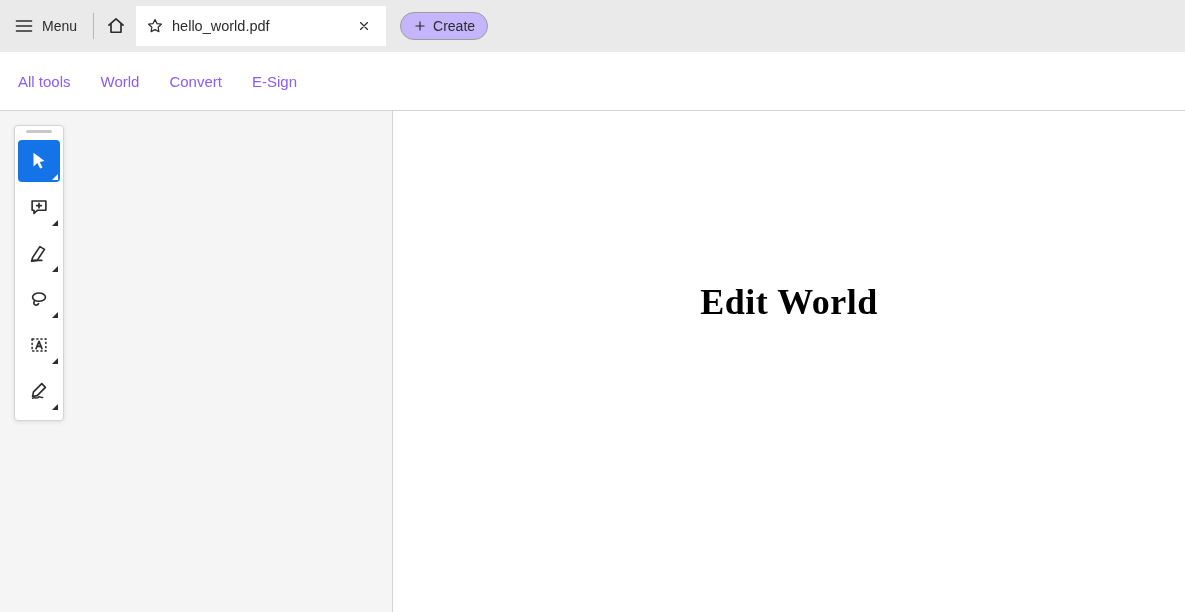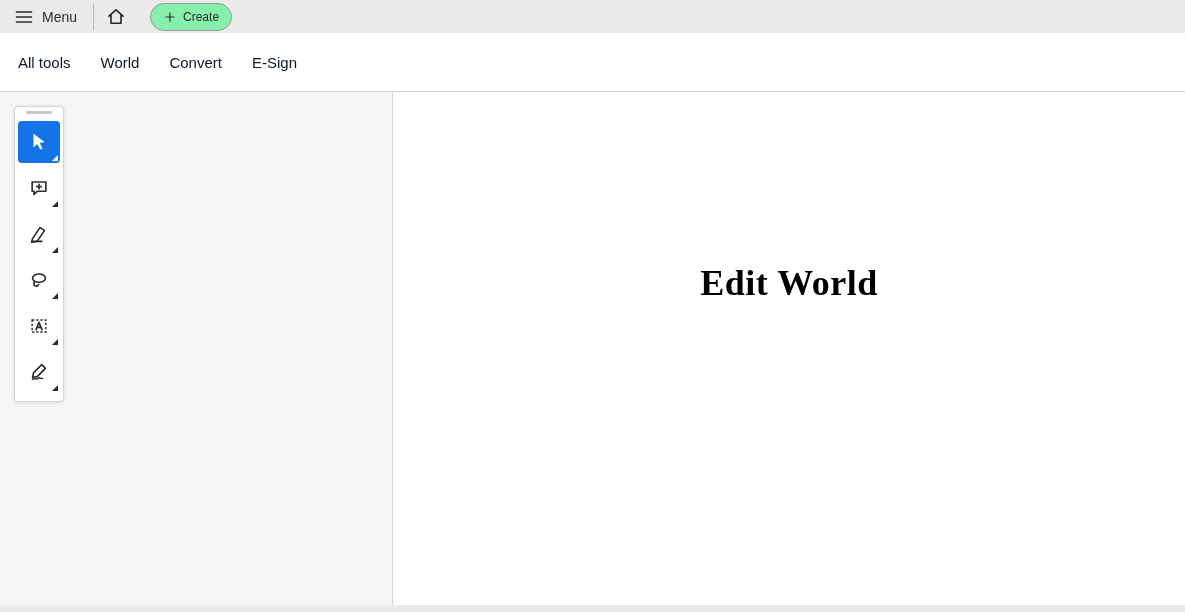--- a/index.html
+++ b/index.html
@@ -8,21 +8,21 @@
     width: 1185px; height: 612px;
     font-family: "Segoe UI", "Helvetica Neue", Arial, sans-serif;
     font-size: 14px;
     color: #2c2c2c;
     background: #eaeaea;
     overflow: hidden;
   }
 
   
   .titlebar {
-    height: 33px;
+    height: 52px;
     display: flex;
     align-items: center;
     background: #eaeaea;
   }
   .menu-btn {
     display: flex;
     align-items: center;
     gap: 8px;
     padding: 0 14px;
     height: 40px;
@@ -62,42 +62,42 @@
     display:flex;align-items:center;justify-content:center;
     cursor: pointer;
   }
   .create-btn {
     display: flex;
     align-items: center;
     gap: 6px;
     height: 28px;
     margin-left: 14px;
     padding: 0 12px;
-    background: #86efac;
+    background: #c4b5fd;
     border: 1px solid #9c9c9c;
     border-radius: 14px;
     cursor: pointer;
-    font-size: 12px;
+    font-size: 14px;
     color: #2c2c2c;
   }
   .create-btn svg { width: 14px; height: 14px; }
 
   
   .menubar {
     height: 58px;
     background: #ffffff;
     display: flex;
     align-items: center;
     gap: 30px;
     padding-left: 18px;
     font-size: 15px;
   }
   .menubar .menu-item {
     cursor: pointer;
-    color: #0f172a;
+    color: #8b5cf6;
   }
 
   
   .workspace {
     display: flex;
     height: calc(612px - 40px - 58px);
     border-top: 1px solid #d4d4d4;
   }
 
   .left-col {
@@ -183,20 +183,31 @@
 
   <div class="v-div"></div>
 
   <div class="home-btn">
     <svg viewBox="0 0 24 24">
       <path d="M3.5 11 12 3.5 20.5 11" stroke="#2c2c2c" stroke-width="2" fill="none" stroke-linecap="round" stroke-linejoin="round"></path>
       <path d="M6 10v9.5h12V10" stroke="#2c2c2c" stroke-width="2" fill="none" stroke-linecap="round" stroke-linejoin="round"></path>
     </svg>
   </div>
 
+  <div class="tab">
+    <svg class="star" viewBox="0 0 24 24">
+      <path d="M12 3.5l2.6 5.3 5.9.8-4.3 4.1 1 5.8L12 16.8 6.8 19.5l1-5.8L3.5 9.6l5.9-.8z" fill="none" stroke="#2c2c2c" stroke-width="1.6" stroke-linejoin="round"></path>
+    </svg>
+    <span class="tab-title">hello_world.pdf</span>
+    <span class="tab-close">
+      <svg viewBox="0 0 24 24" width="14" height="14">
+        <path d="M6 6l12 12M18 6L6 18" stroke="#2c2c2c" stroke-width="2" stroke-linecap="round"></path>
+      </svg>
+    </span>
+  </div>
 
   <button class="create-btn">
     <svg viewBox="0 0 24 24">
       <path d="M12 5v14M5 12h14" stroke="#2c2c2c" stroke-width="2" stroke-linecap="round"></path>
     </svg>
     <span>Create</span>
   </button>
 </div>
 
 <div class="menubar">

